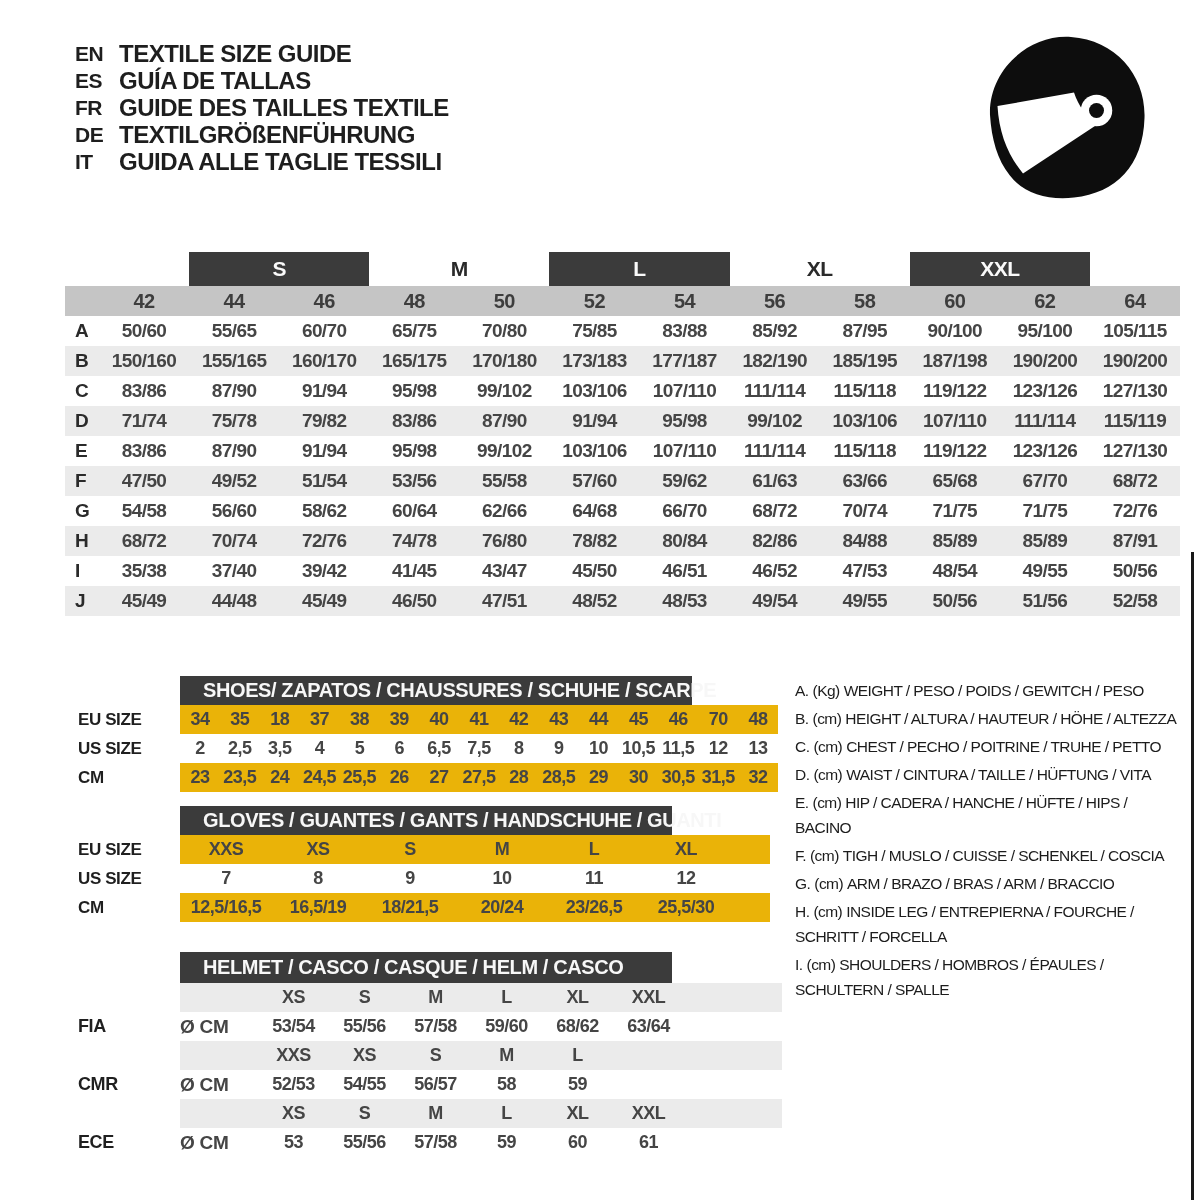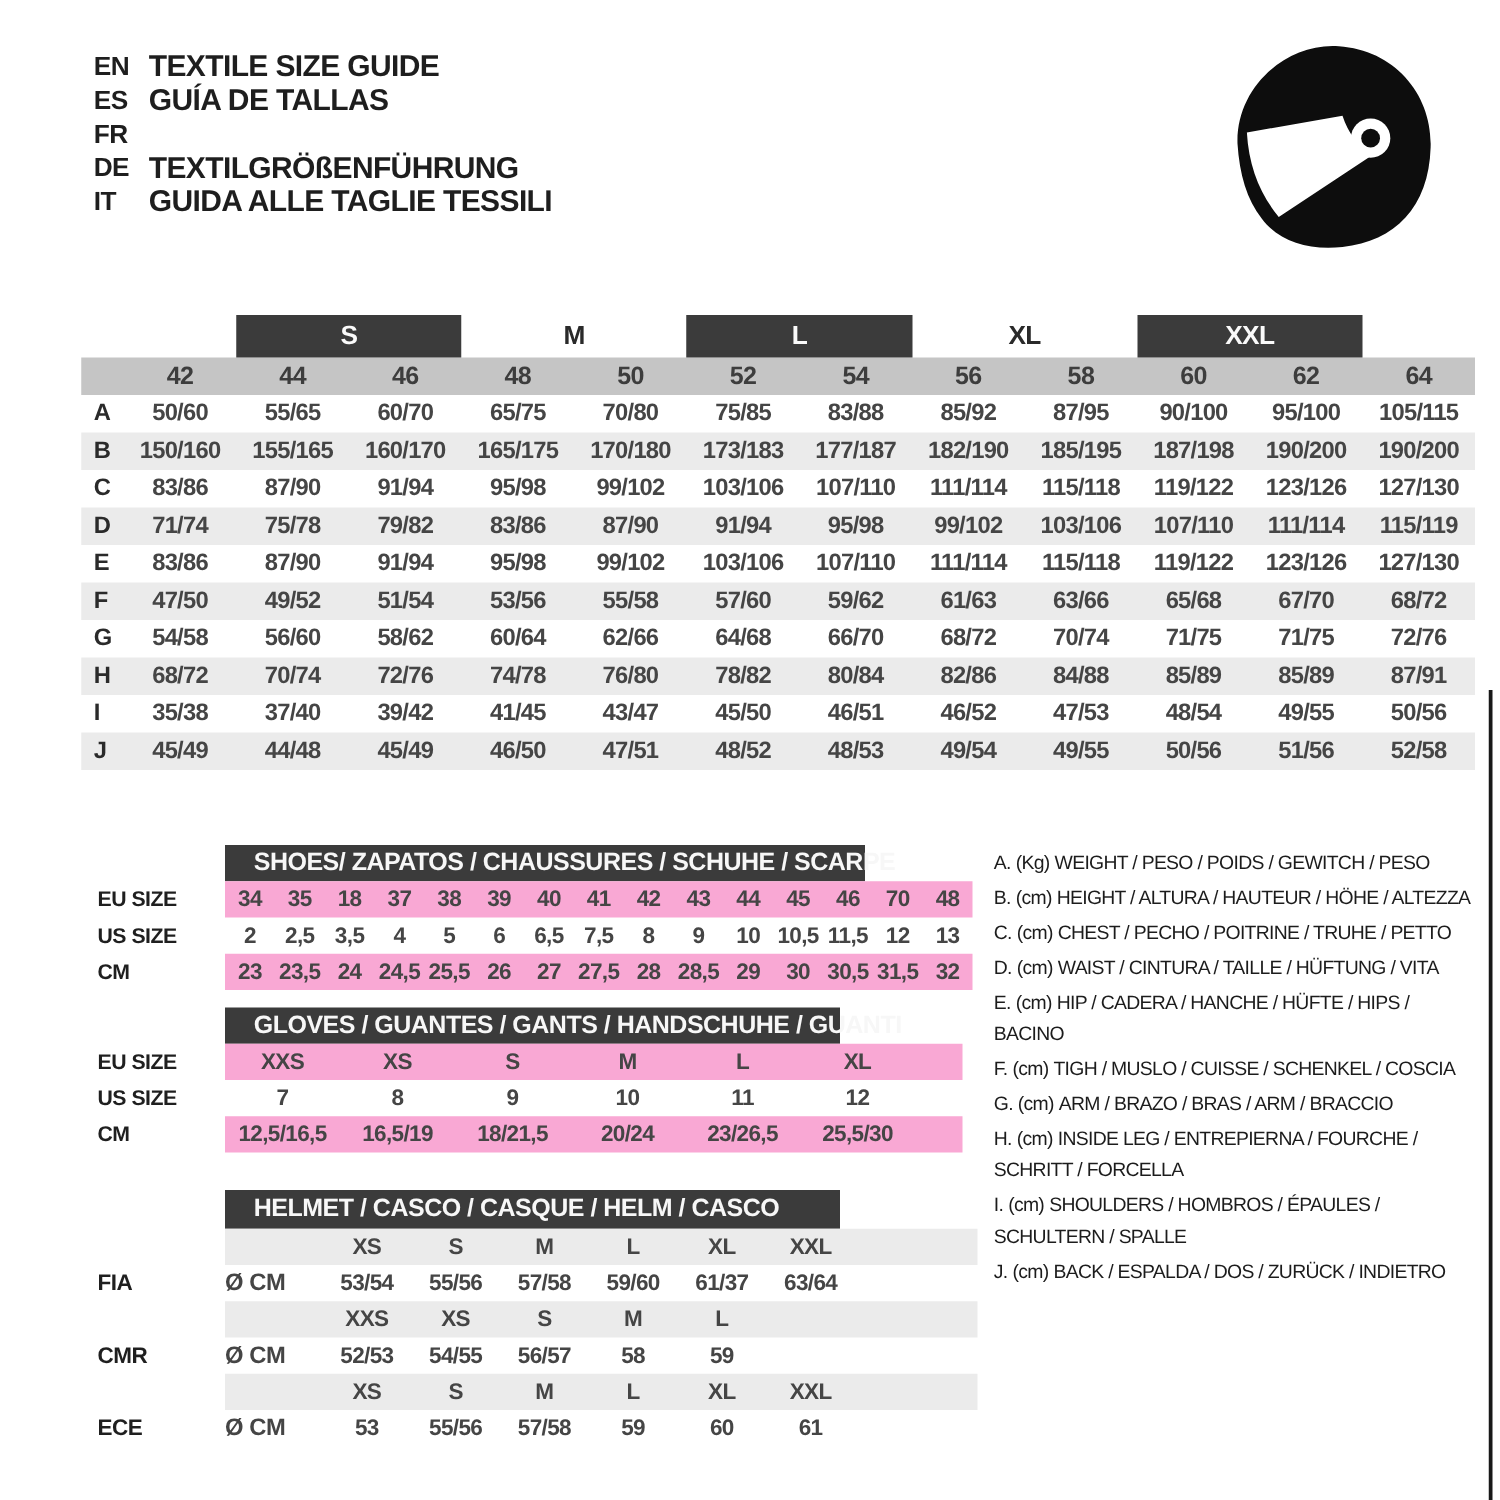--- a/index.html
+++ b/index.html
@@ -29,21 +29,21 @@
   .m-letter{width:34px;padding-left:10px;box-sizing:border-box;display:flex;align-items:center;
             font-size:19px;font-weight:bold;color:#2a2a2a;}
   .m-vals{flex:1;display:grid;grid-template-columns:repeat(12,1fr);}
   .m-cell{display:flex;align-items:center;justify-content:center;font-size:19px;font-weight:bold;
           letter-spacing:-0.6px;color:#454545;}
 
   
   .mini-bar{background:#3b3b3b;color:#f7f7f7;display:flex;align-items:center;padding-left:23px;
             box-sizing:border-box;font-size:20px;font-weight:bold;letter-spacing:-0.4px;white-space:nowrap;}
   .mini-row{height:29px;}
-  .mini-row.gray{background:#f9a8d4;}
+  .mini-row.gray{background:#eab308;}
   .g-cell{display:flex;align-items:center;justify-content:center;font-size:18px;font-weight:bold;
           letter-spacing:-0.5px;color:#454545;}
 
   .shoes{position:absolute;left:180px;top:676px;width:598px;}
   .shoes .mini-bar{height:29px;width:512px;}
   .shoes .mini-row{display:grid;grid-template-columns:repeat(15,1fr);}
 
   .gloves{position:absolute;left:180px;top:806px;width:590px;}
   .gloves .mini-bar{height:29px;width:492px;}
   .gloves .mini-row{display:grid;grid-template-columns:repeat(6,92px);}
@@ -81,20 +81,21 @@
         <span class="lang-title">TEXTILE SIZE GUIDE</span>
       </div>
 
       <div class="lang-row">
         <span class="lang-code">ES</span>
         <span class="lang-title">GUÍA DE TALLAS</span>
       </div>
 
       <div class="lang-row">
         <span class="lang-code">FR</span>
+        <span class="lang-title">GUIDE DES TAILLES TEXTILE</span>
       </div>
 
       <div class="lang-row">
         <span class="lang-code">DE</span>
         <span class="lang-title">TEXTILGRÖßENFÜHRUNG</span>
       </div>
 
       <div class="lang-row">
         <span class="lang-code">IT</span>
         <span class="lang-title">GUIDA ALLE TAGLIE TESSILI</span>
@@ -429,21 +430,21 @@
           <div class="g-cell">XXL</div>
         </div>
     </div>
     <div class="h-row">
       <div class="h-label">Ø CM</div>
       <div class="h-vals">
           <div class="g-cell">53/54</div>
           <div class="g-cell">55/56</div>
           <div class="g-cell">57/58</div>
           <div class="g-cell">59/60</div>
-          <div class="g-cell">61/37</div>
+          <div class="g-cell">68/62</div>
           <div class="g-cell">63/64</div>
         </div>
     </div>
 
     <div class="h-row gray">
       <div class="h-label"></div>
       <div class="h-vals">
           <div class="g-cell">XXS</div>
           <div class="g-cell">XS</div>
           <div class="g-cell">S</div>
@@ -520,19 +521,16 @@
       </div>
 
       <div class="legend-item">
         <span>H.</span><span>(cm)</span><span>INSIDE LEG / ENTREPIERNA / FOURCHE / SCHRITT / FORCELLA</span>
       </div>
 
       <div class="legend-item">
         <span>I.</span><span>(cm)</span><span>SHOULDERS / HOMBROS / ÉPAULES / SCHULTERN / SPALLE</span>
       </div>
 
-      <div class="legend-item">
-        <span>J.</span><span>(cm)</span><span>BACK / ESPALDA / DOS / ZURÜCK / INDIETRO</span>
-      </div>
     </div>
 
   <div class="edge-line"></div>
 </div>
 
 </body></html>

